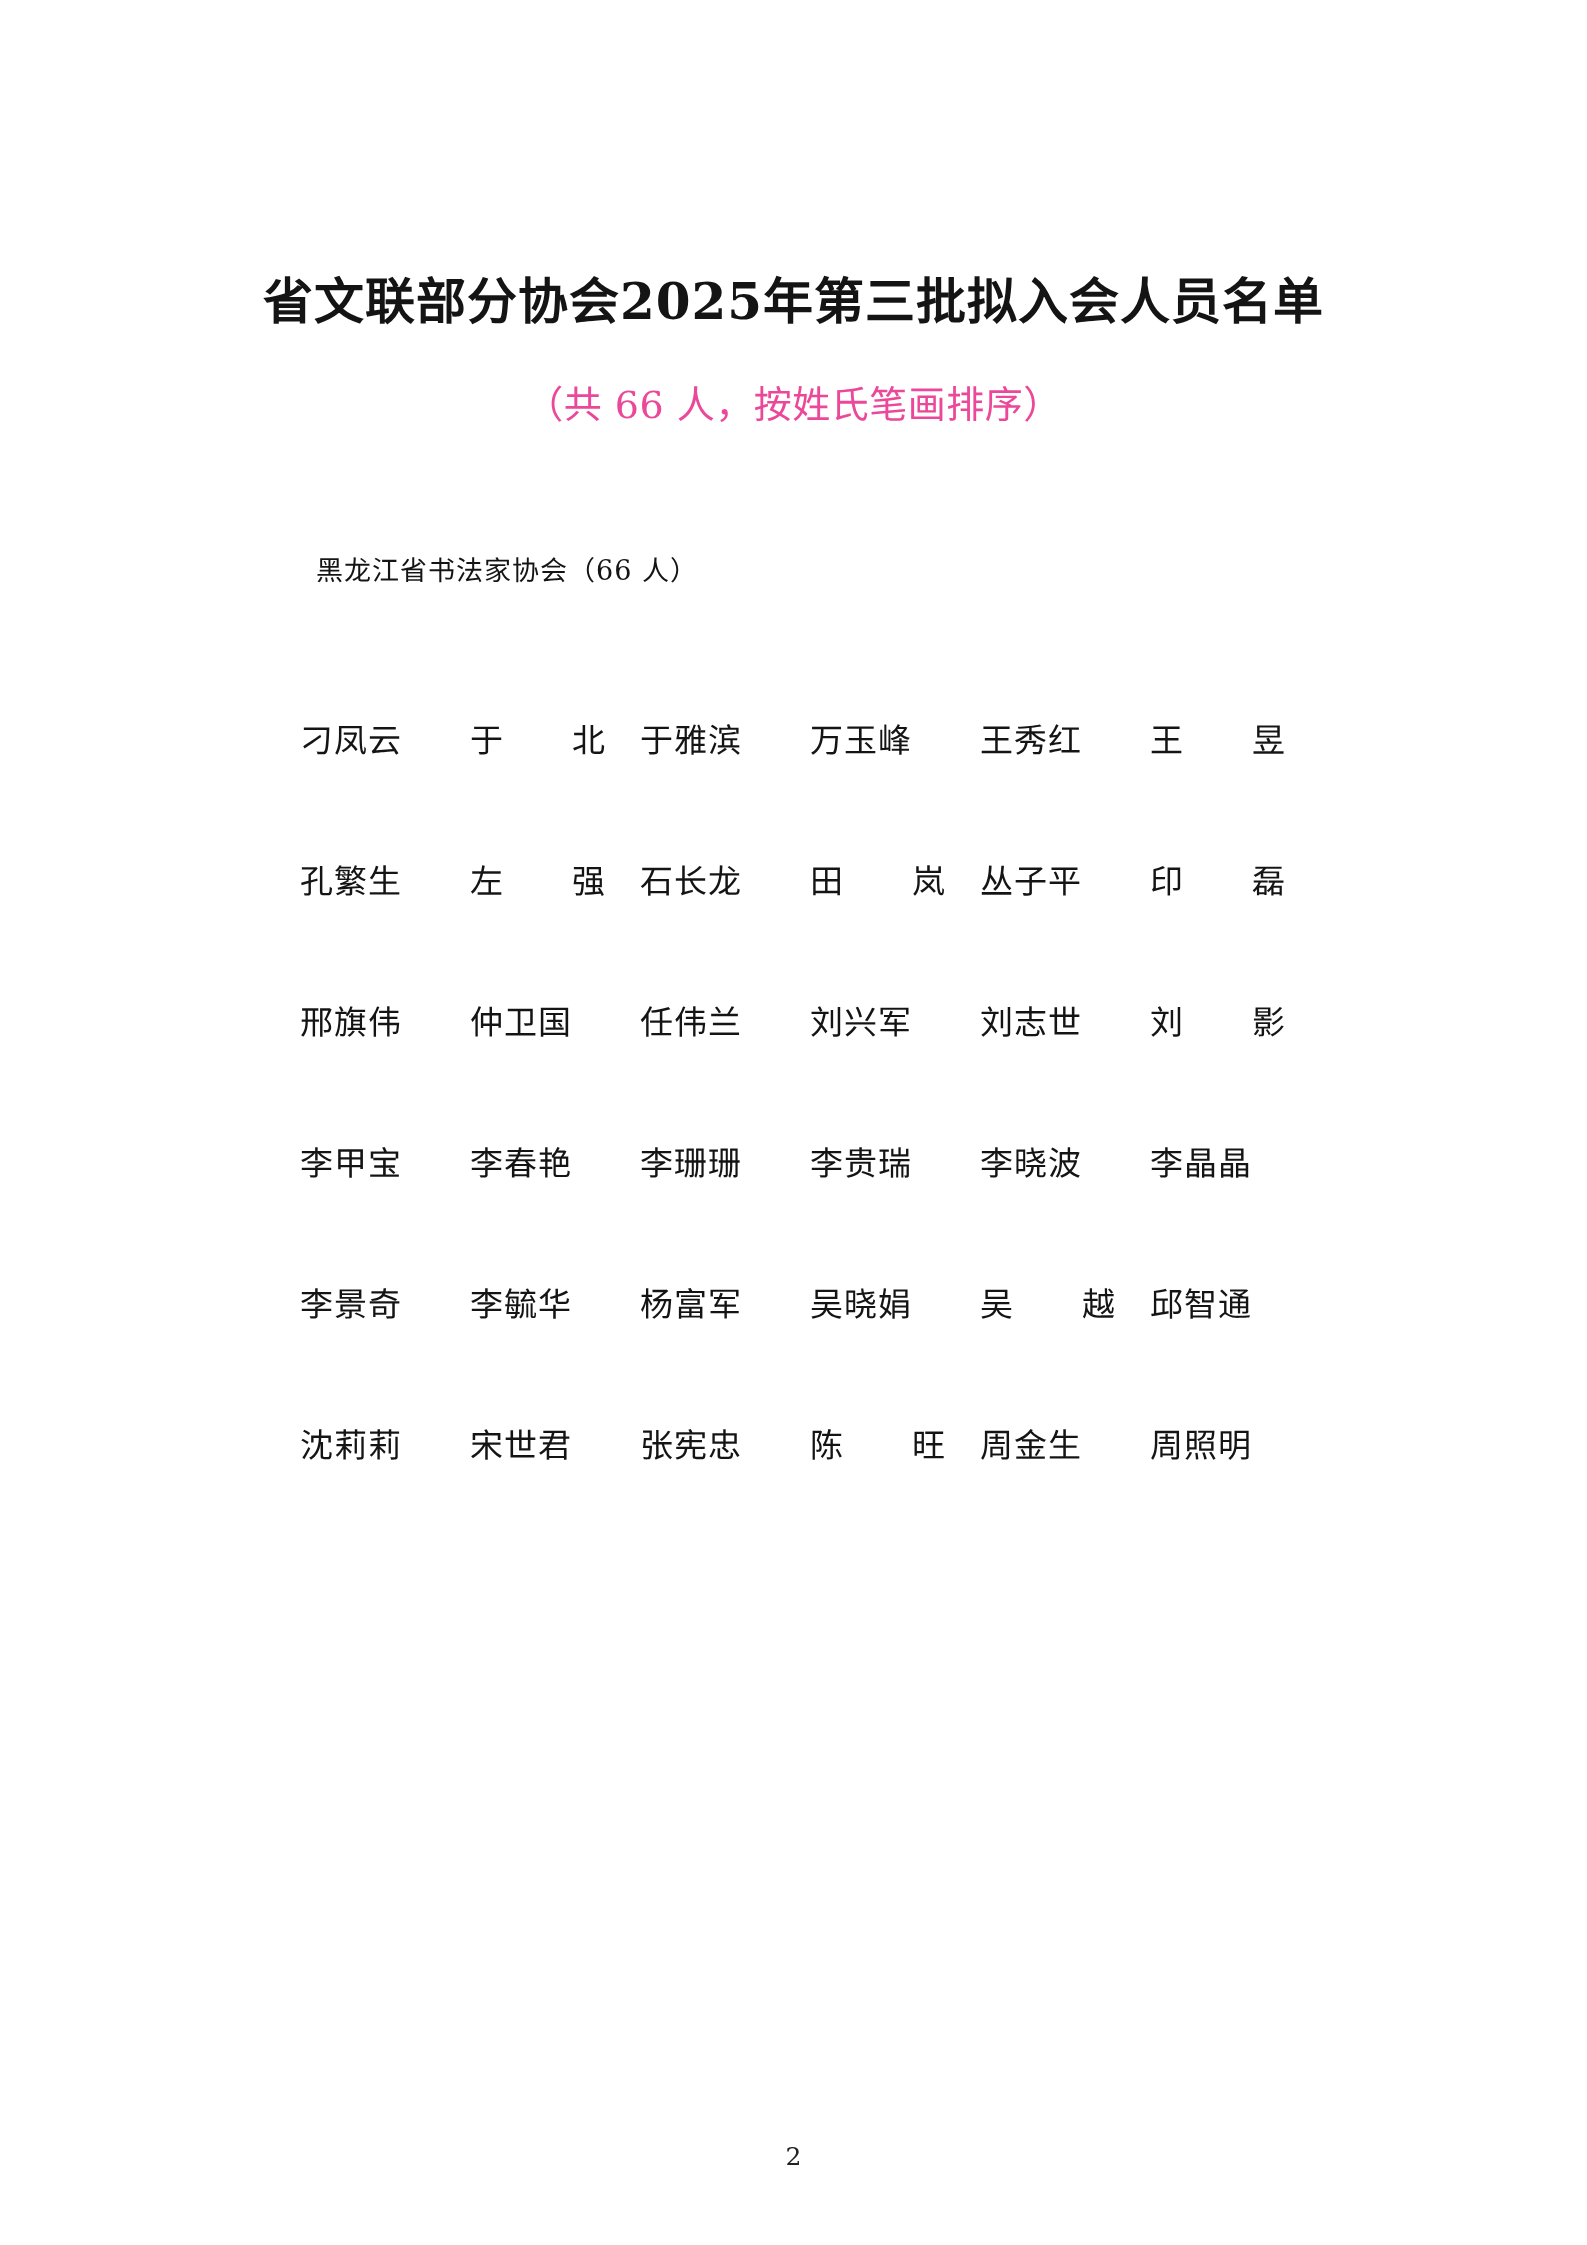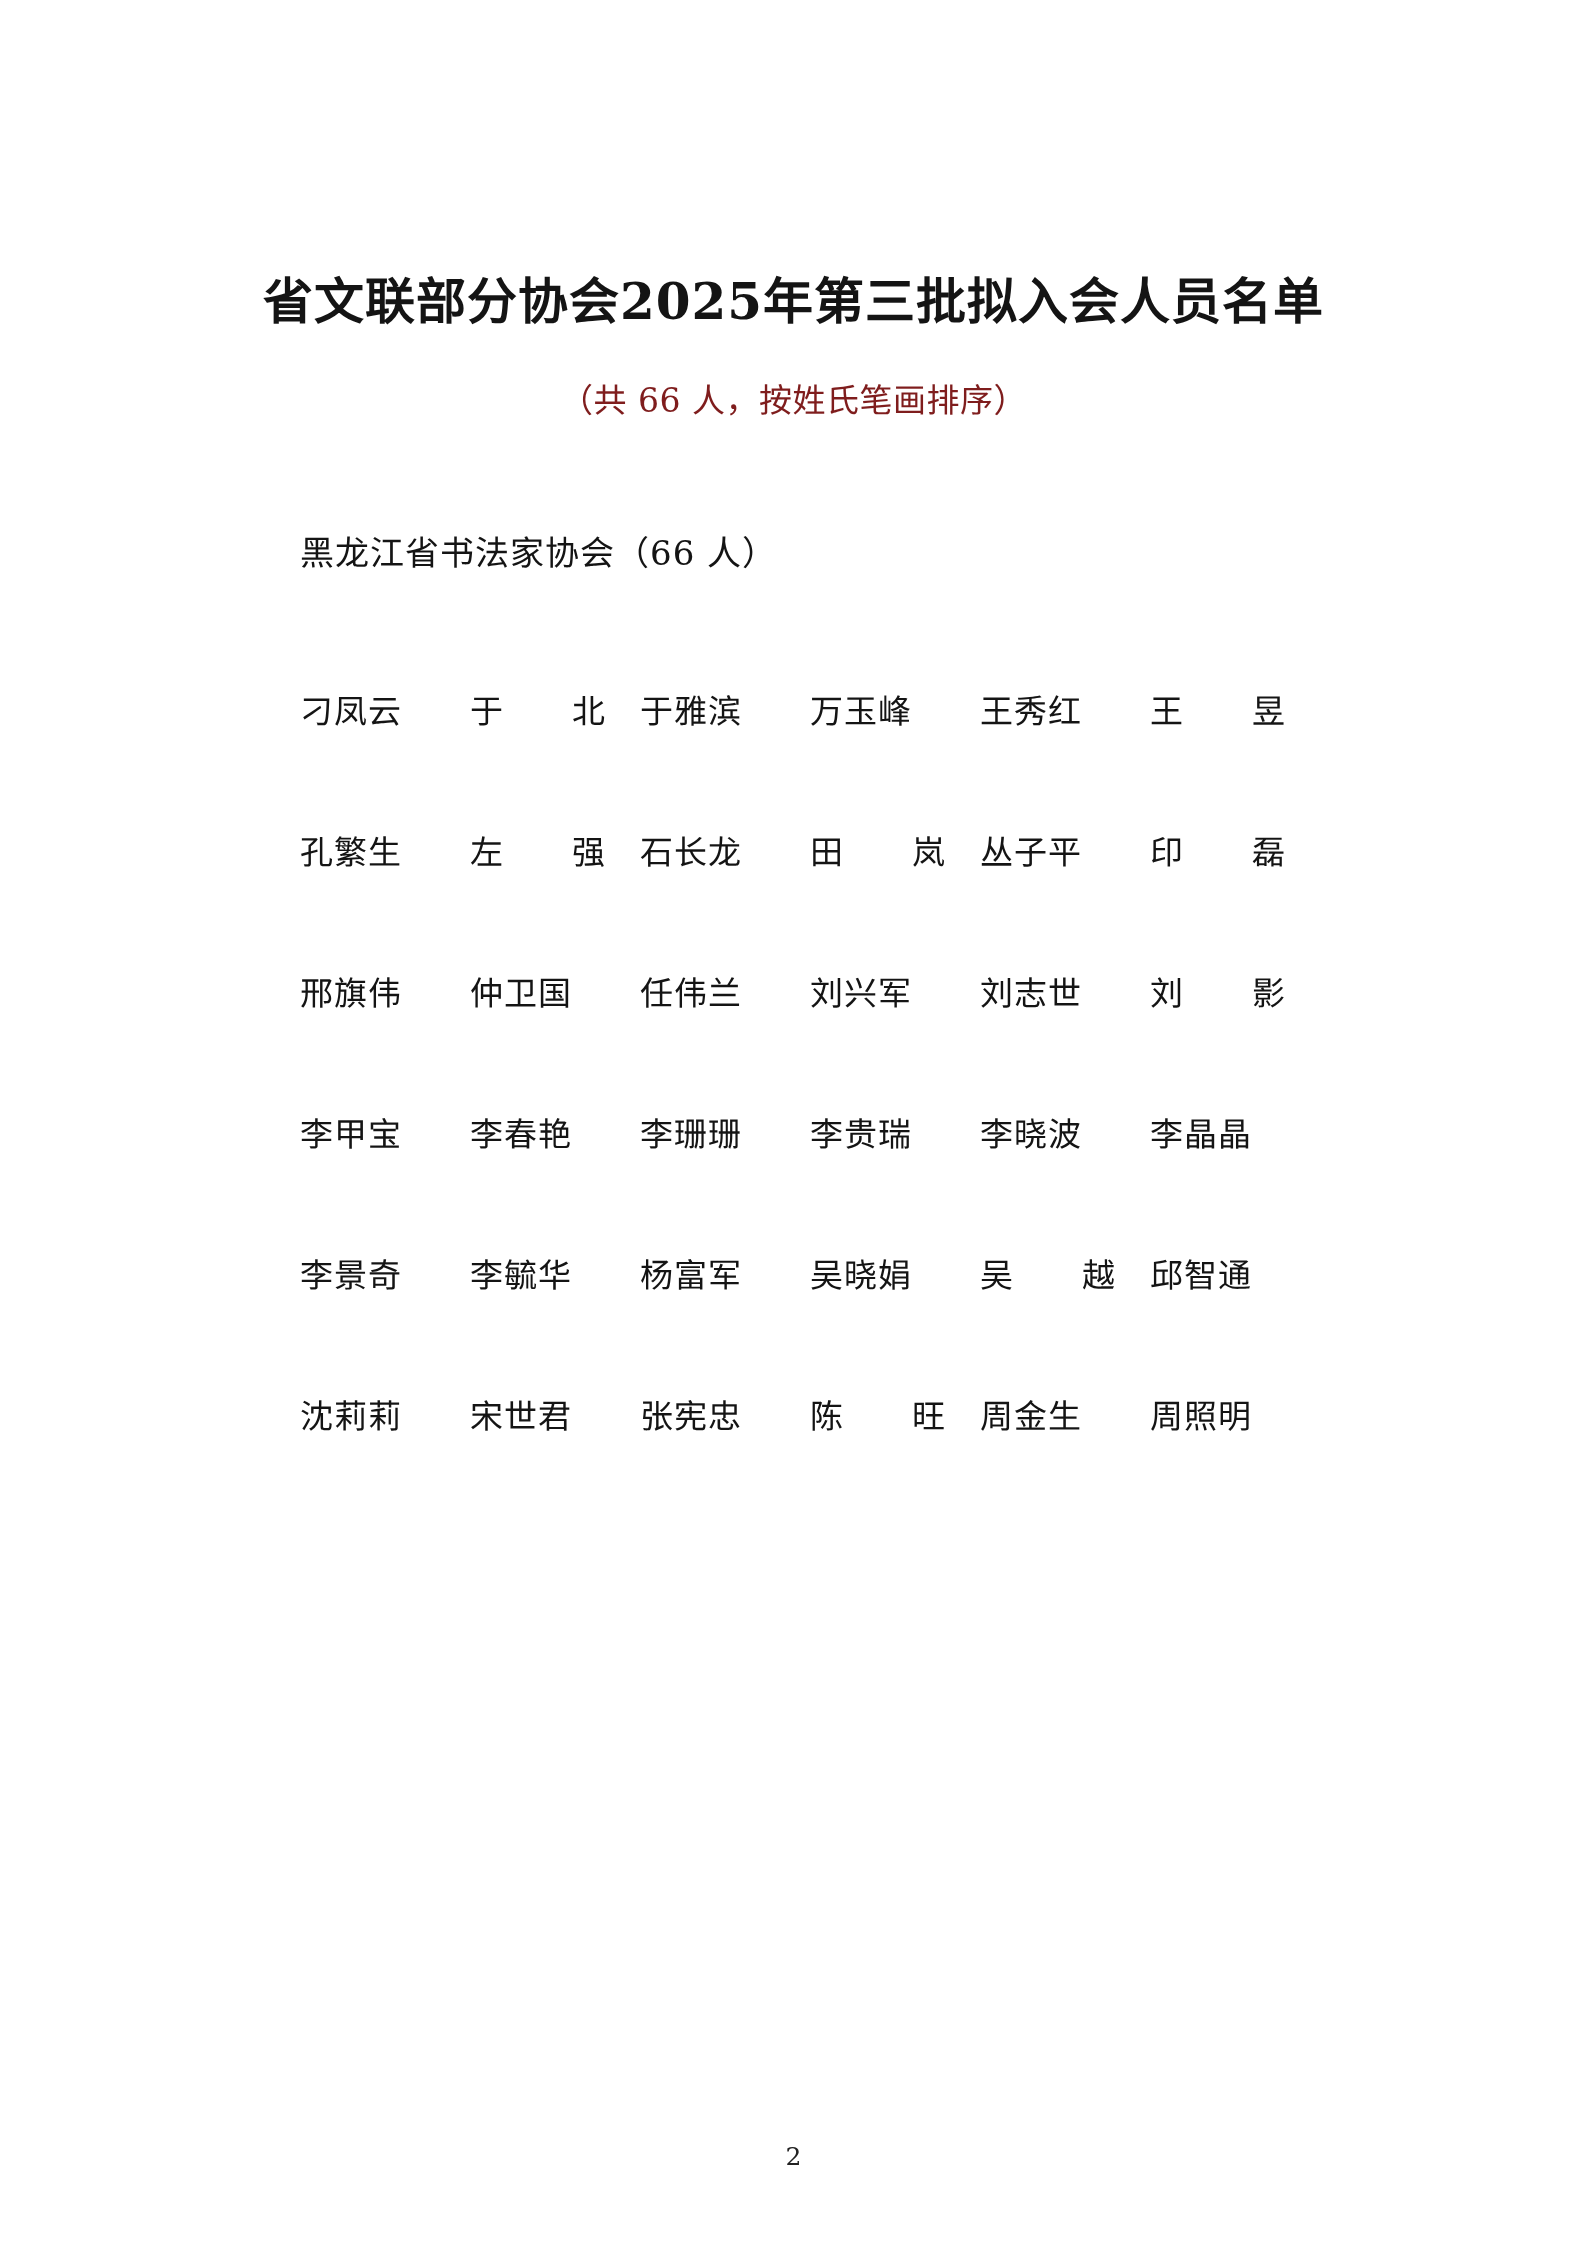--- a/index.html
+++ b/index.html
@@ -31,31 +31,31 @@
     font-size: 50px;
     letter-spacing: 1px;
     color: #141414;
     margin: 0;
     padding-top: 272px;
     line-height: 1.2;
   }
   .doc-subtitle {
     text-align: center;
     font-family: "DejaVu Serif", "Liberation Serif", serif;
-    font-size: 33px;
-    color: #7f1d1d;
+    font-size: 38px;
+    color: #ec4899;
     margin: 0;
     padding-top: 42px;
     letter-spacing: 0.5px;
   }
   .section-heading {
     font-family: "DejaVu Serif", "Liberation Serif", serif;
-    font-size: 34px;
+    font-size: 27px;
     color: #141414;
-    margin: 0;
+    margin: 16px;
     padding-top: 104px;
     padding-left: 300px;
     letter-spacing: 1px;
   }
   .names-block {
     padding-top: 88px;
     padding-left: 300px;
     padding-right: 250px;
   }
   .name-row {

